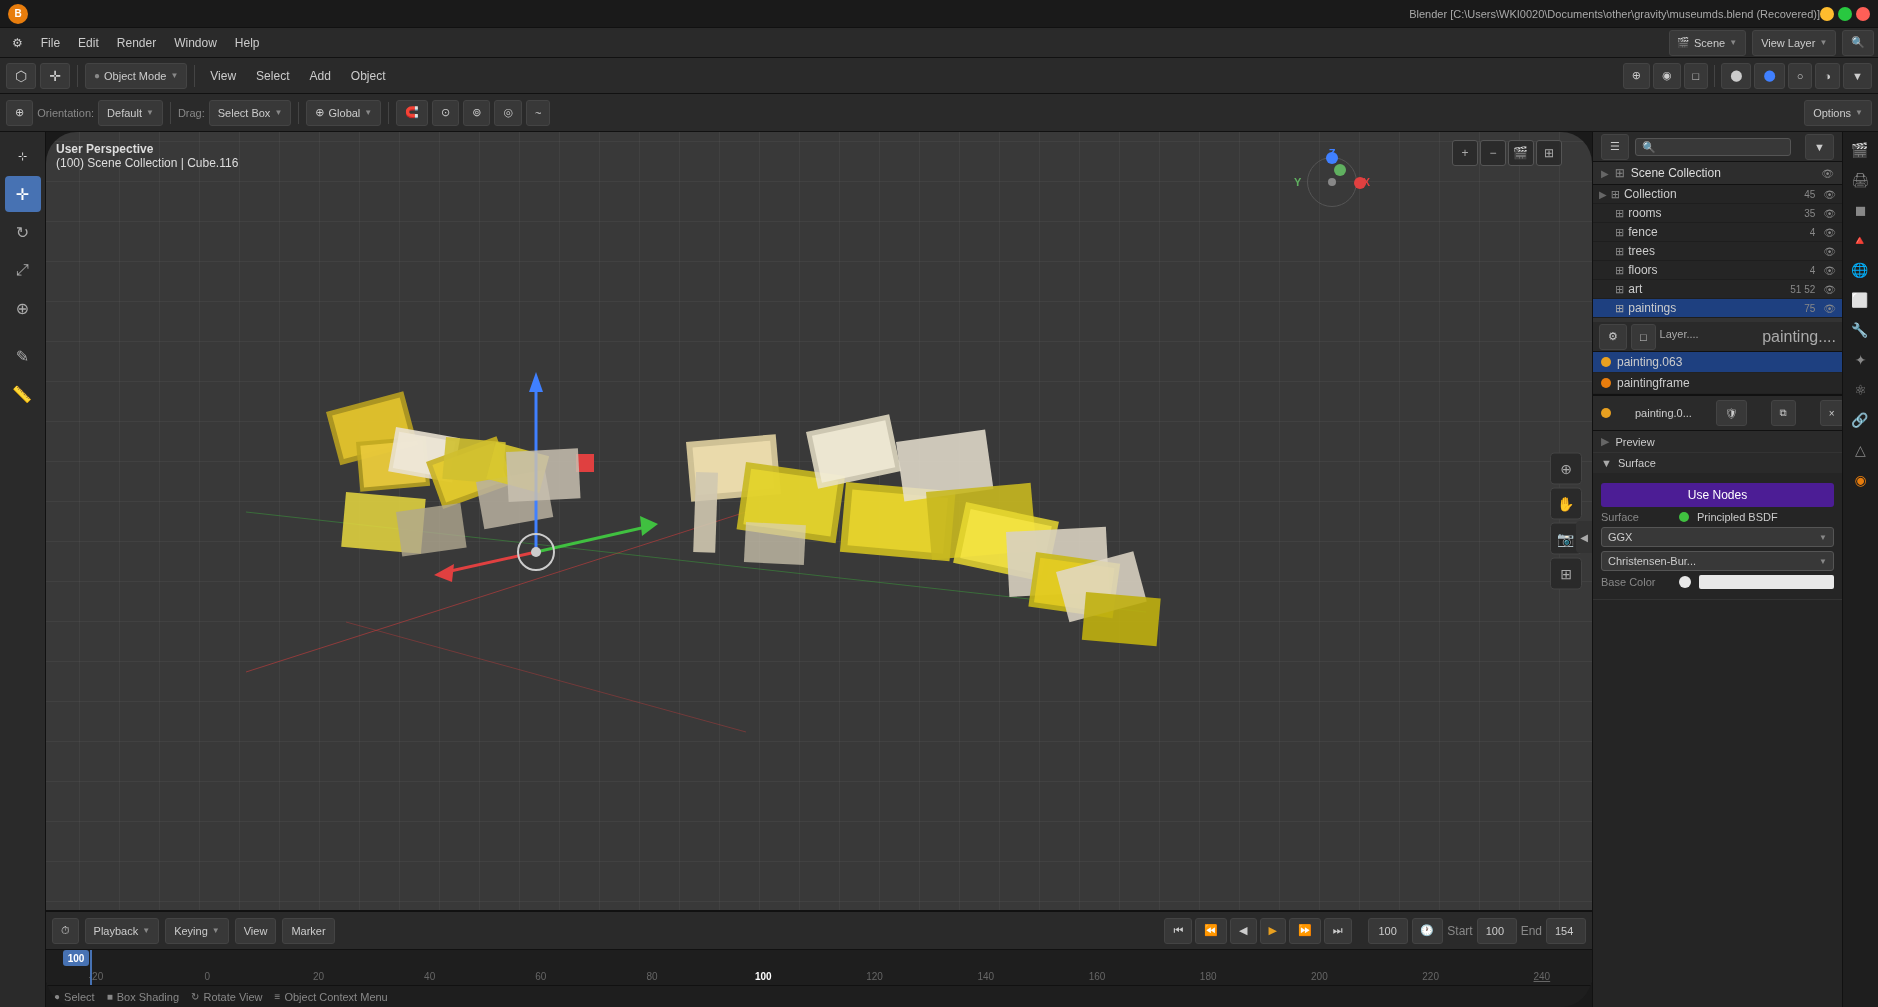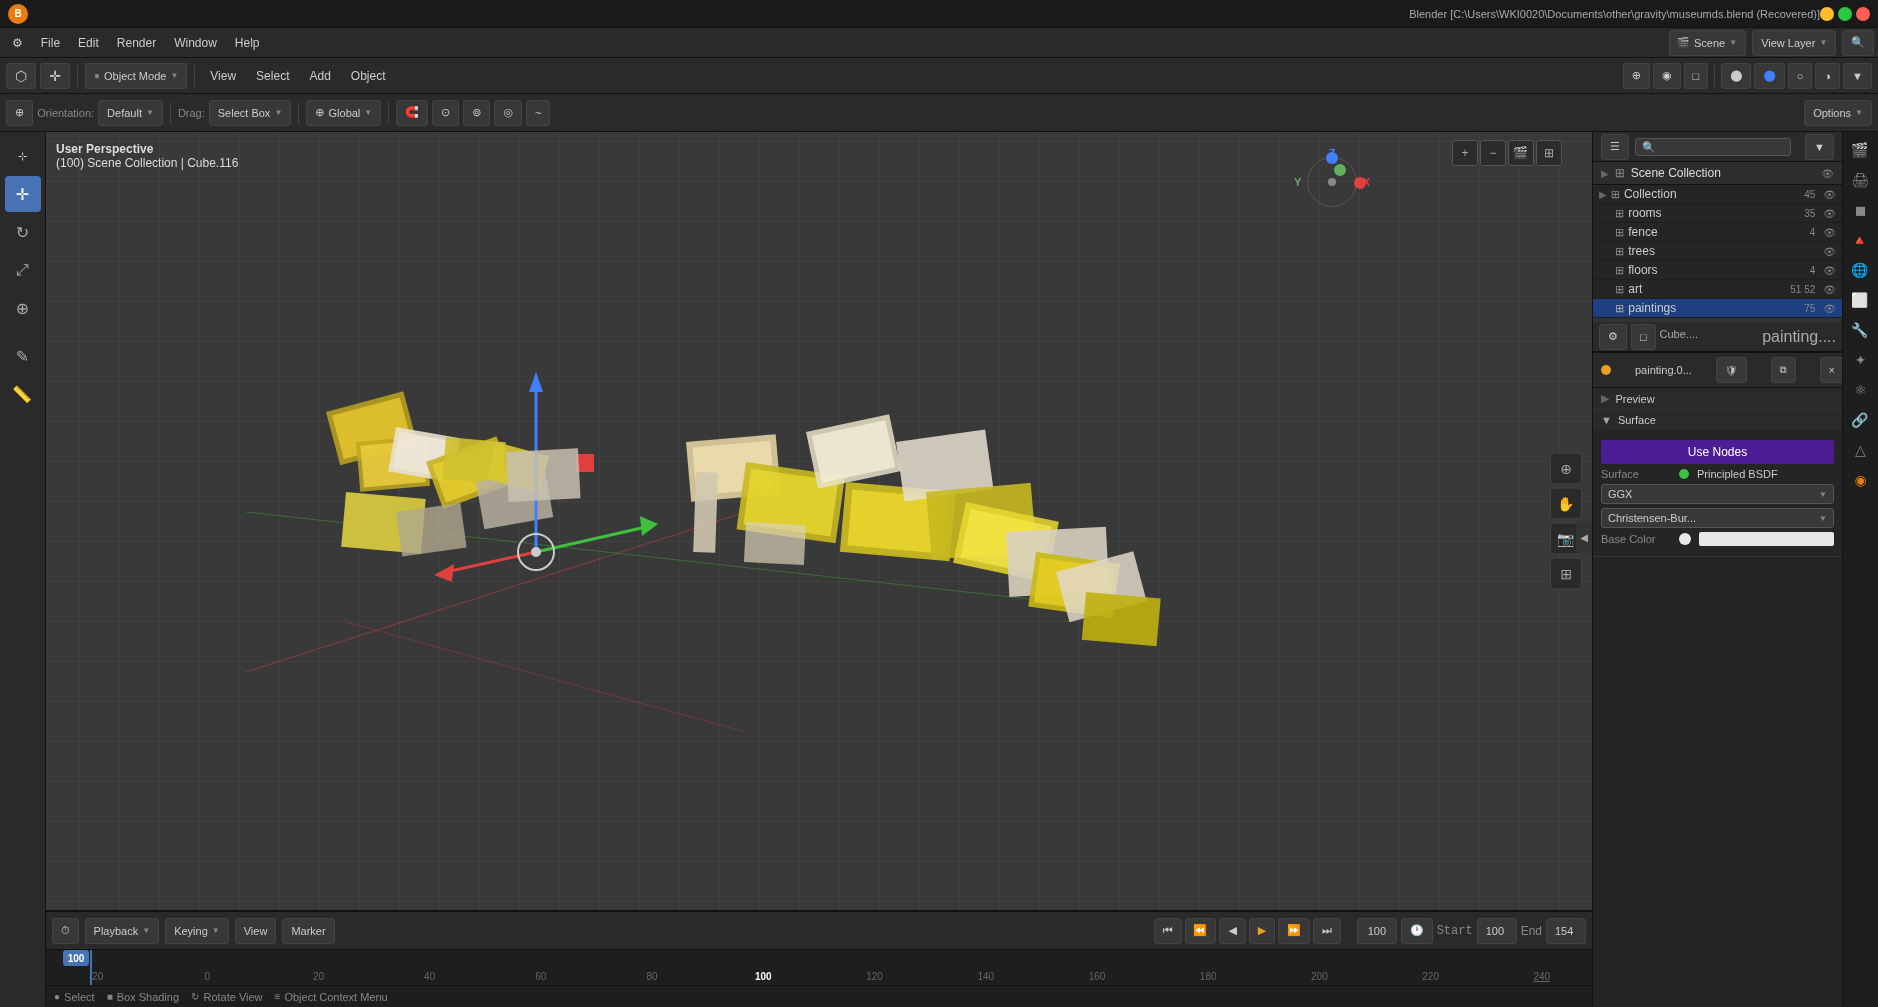--- a/index.html
+++ b/index.html
@@ -611,21 +611,21 @@
       <div class="sidebar-icon" style="font-size:11px; color:#ddd;">⊹</div>
       <div class="sidebar-icon active" style="font-size:16px;">✛</div>
       <div class="sidebar-icon" style="font-size:16px;">↻</div>
       <div class="sidebar-icon" style="font-size:16px;">⤢</div>
       <div class="sidebar-icon" style="font-size:16px;">⊕</div>
       <div style="height:8px;"></div>
       <div class="sidebar-icon" style="font-size:16px;">✎</div>
       <div class="sidebar-icon" style="font-size:16px;">📏</div>
     </div>
 
-    <div id="viewport-column" style="flex:1; display:flex; ">
+    <div id="viewport-column" style="flex:1; display:flex; border-radius:31px;">
 
       <div id="viewport-main">
 
         <div class="grid-canvas"></div>
 
         <div id="viewport-info">
           <div>User Perspective</div>
           <div>(100) Scene Collection | Cube.116</div>
         </div>
 
@@ -791,21 +791,21 @@
             <div class="toolbar-btn">⏪</div>
             <div class="toolbar-btn">◀</div>
             <div class="toolbar-btn" style="color:#e8a020;">▶</div>
             <div class="toolbar-btn">⏩</div>
             <div class="toolbar-btn">⏭</div>
           </div>
 
           <div style="margin-left:10px; display:flex; align-items:center; gap:4px;">
             <div class="toolbar-btn" style="min-width:40px; justify-content:center;">100</div>
             <div class="toolbar-btn">🕐</div>
-            <span style="color:#888;font-family:Liberation Mono, monospace;">Start</span>
+            <span style="color:#888;">Start</span>
             <div class="toolbar-btn" style="min-width:40px;">100</div>
             <span style="color:#888;">End</span>
             <div class="toolbar-btn" style="min-width:40px;">154</div>
           </div>
         </div>
 
         <div id="timeline-ruler" style="height:36px; position:relative; overflow:hidden;">
           <div style="display:flex; position:absolute; left:0; top:0; width:100%; height:100%; align-items:flex-end; padding-bottom:3px;">
             <div class="ruler-current-marker" style="position:absolute; left:30px; top:0; width:26px; height:16px; background:#4772b3; display:flex; align-items:center; justify-content:center; border-radius:3px; color:#fff; font-size:10px;">100</div>
             <div class="ruler-current-line" style="position:absolute; left:44px; top:0; bottom:0; width:2px; background:#4772b3;"></div>
@@ -916,26 +916,36 @@
 
         <div class="divider-handle"></div>
 
         <div class="props-top-bar">
           <div class="toolbar-btn" style="font-size:11px;">⚙</div>
           <div style="display:flex; align-items:center; gap:3px;">
             <div class="toolbar-btn">□</div>
           </div>
           <div style="flex:1;">
             <div style="display:flex; gap:4px;">
-              <span style="color:#aaa; font-size:11px;">Cube....</span>
+              <span style="color:#aaa; font-size:11px;">Layer....</span>
               <span style="color:#aaa; font-size:16px; margin-left:auto;">painting....</span>
             </div>
           </div>
         </div>
 
+        <div style="background:#252525; border-bottom:1px solid #111;">
+          <div class="obj-list-item active">
+            <div class="obj-dot yellow"></div>
+            <span>painting.063</span>
+          </div>
+          <div class="obj-list-item">
+            <div class="obj-dot orange"></div>
+            <span>paintingframe</span>
+          </div>
+        </div>
 
         <div class="props-panel-section">
 
           <div style="background:#2a2a2a; padding:4px 8px; display:flex; align-items:center; gap:24px; border-bottom:1px solid #111;">
             <div class="obj-dot yellow"></div>
             <span style="font-size:11px; color:#ccc; flex:1;">painting.0...</span>
             <div class="toolbar-btn" style="font-size:10px;">🛡</div>
             <div class="toolbar-btn" style="font-size:10px;">⧉</div>
             <div class="toolbar-btn" style="font-size:10px;">×</div>
             <div class="toolbar-btn" style="font-size:10px;">⊞</div>

